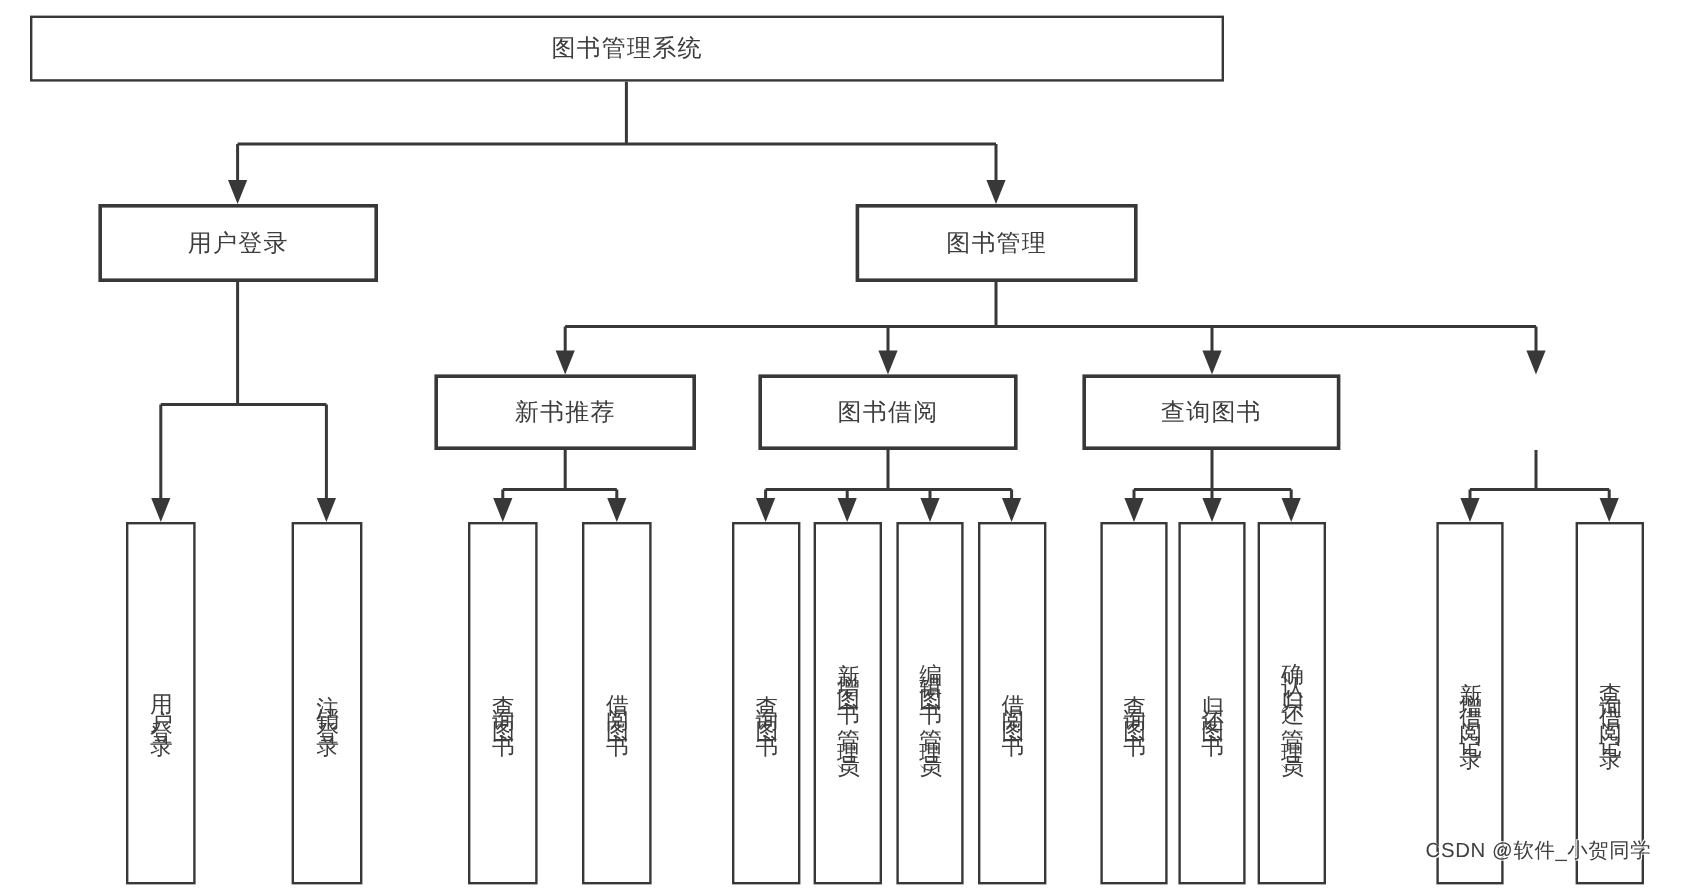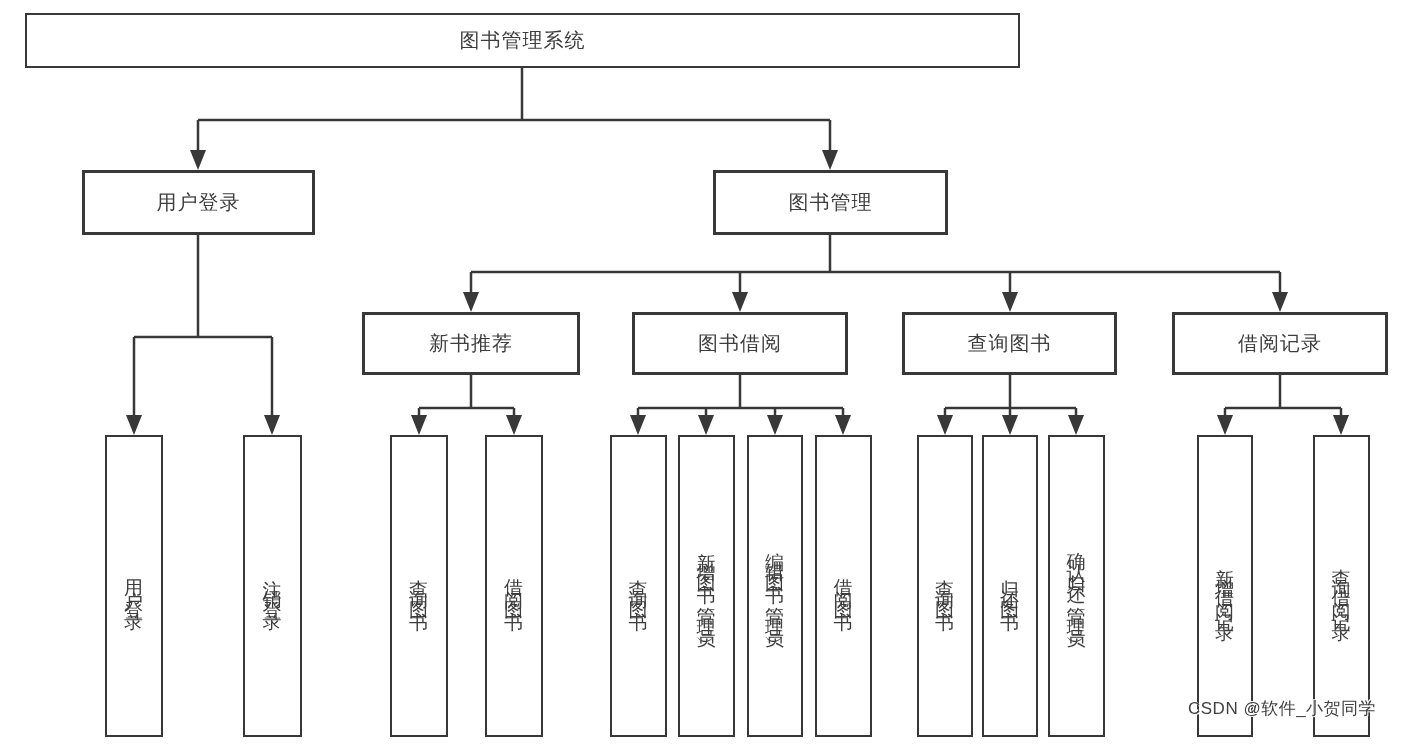--- a/index.html
+++ b/index.html
@@ -129,23 +129,20 @@
 
   <div class="node" style="left:362px; top:312px; width:218px; height:63px;justify-content:center;">
     <span>新书推荐</span>
   </div>
   <div class="node" style="left:632px; top:312px; width:216px; height:63px;">
     <span>图书借阅</span>
   </div>
   <div class="node" style="left:902px; top:312px; width:215px; height:63px;">
     <span>查询图书</span>
   </div>
-  <div class="node" style="left:1172px; top:312px; width:216px; height:63px;">
-    <span>借阅记录</span>
-  </div>
 
   <div class="leaf" style="left:105px; width:58px;">
     <span>用户登录</span>
   </div>
   <div class="leaf" style="left:243px; width:59px;">
     <span>注销登录</span>
   </div>
 
   <div class="leaf" style="left:390px; width:58px;">
     <span>查询图书</span>

